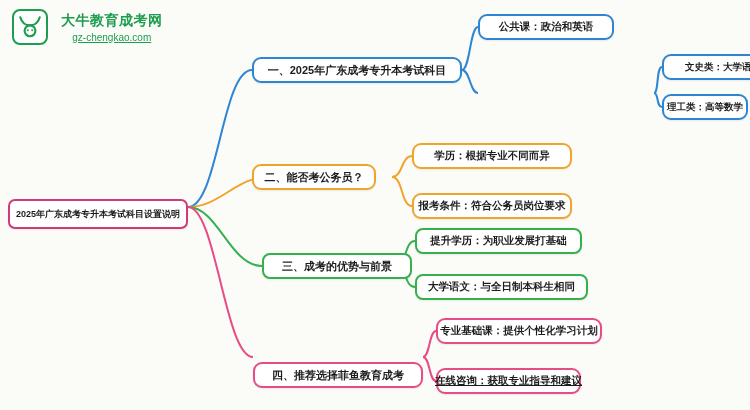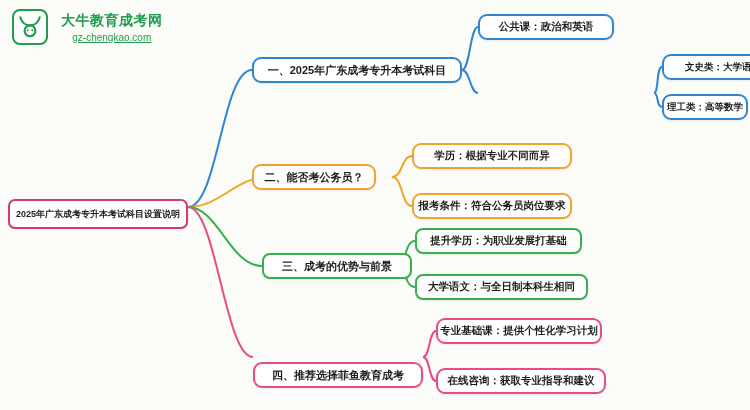--- a/index.html
+++ b/index.html
@@ -90,15 +90,15 @@
   <div class="node c-orange" style="left:252px; top:164px; width:124px;">二、能否考公务员？</div>
   <div class="node child c-orange" style="left:412px; top:143px; width:160px;">学历：根据专业不同而异</div>
   <div class="node child c-orange" style="left:412px; top:193px; width:160px;">报考条件：符合公务员岗位要求</div>
 
   <div class="node c-green" style="left:262px; top:253px; width:150px;">三、成考的优势与前景</div>
   <div class="node child c-green" style="left:415px; top:228px; width:167px;">提升学历：为职业发展打基础</div>
   <div class="node child c-green" style="left:415px; top:274px; width:173px;">大学语文：与全日制本科生相同</div>
 
   <div class="node c-pink" style="left:253px; top:344px; width:170px;margin-top:18px;">四、推荐选择菲鱼教育成考</div>
   <div class="node child c-pink" style="left:436px; top:318px; width:166px;">专业基础课：提供个性化学习计划</div>
-  <div class="node child c-pink" style="left:436px; top:368px; width:170px;">在线咨询：获取专业指导和建议</div>
+  <div class="node child c-pink" style="left:436px; top:368px; width:145px;text-decoration:underline;">在线咨询：获取专业指导和建议</div>
 
 </div>
 
 </body></html>

